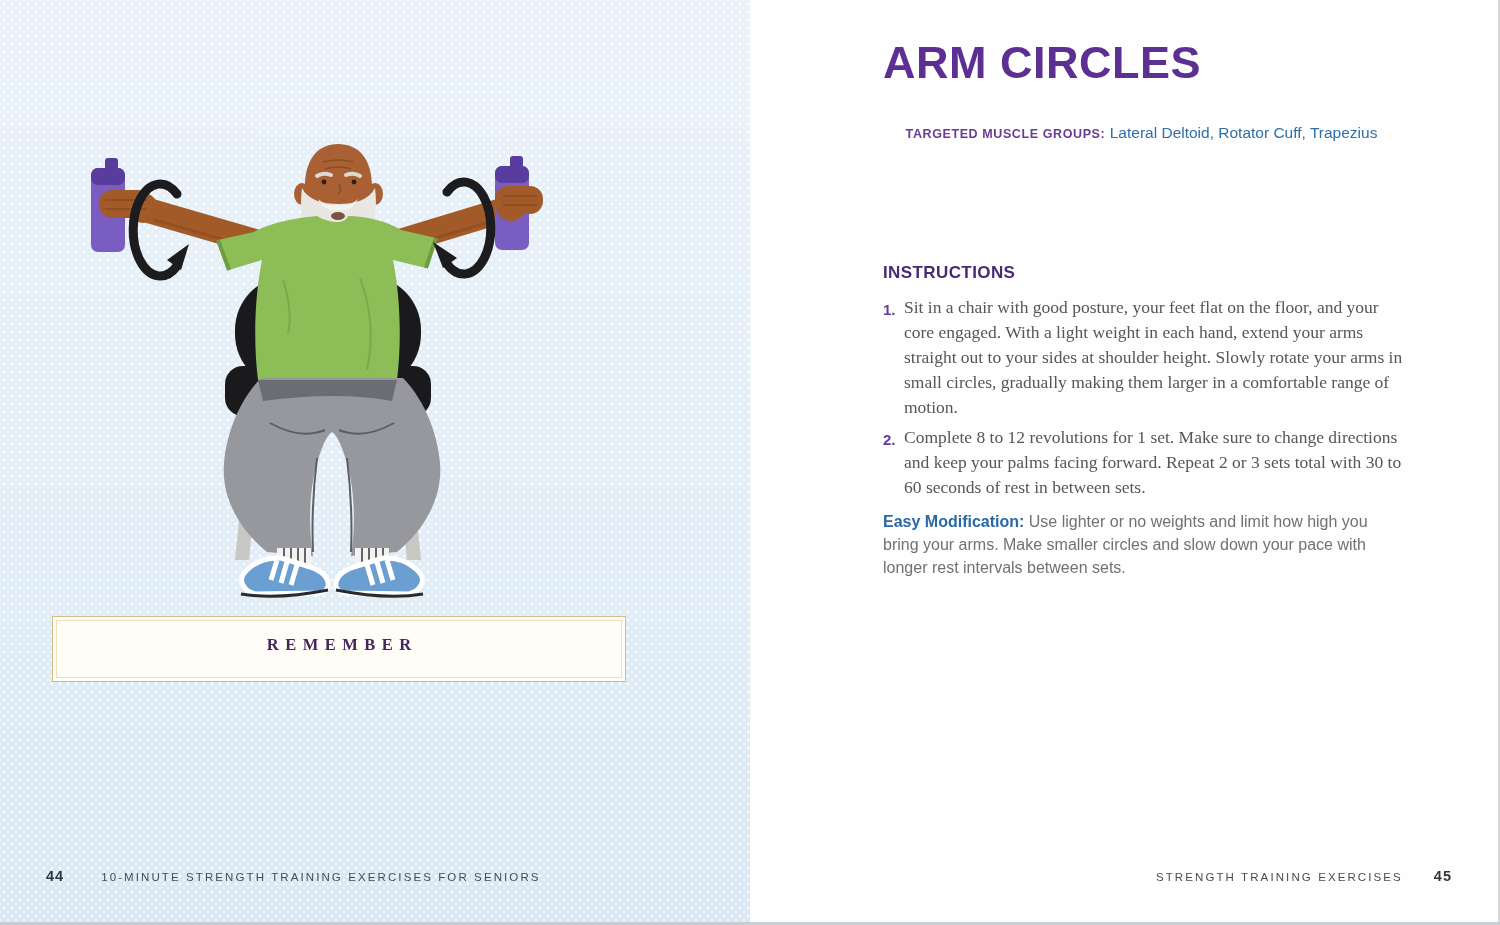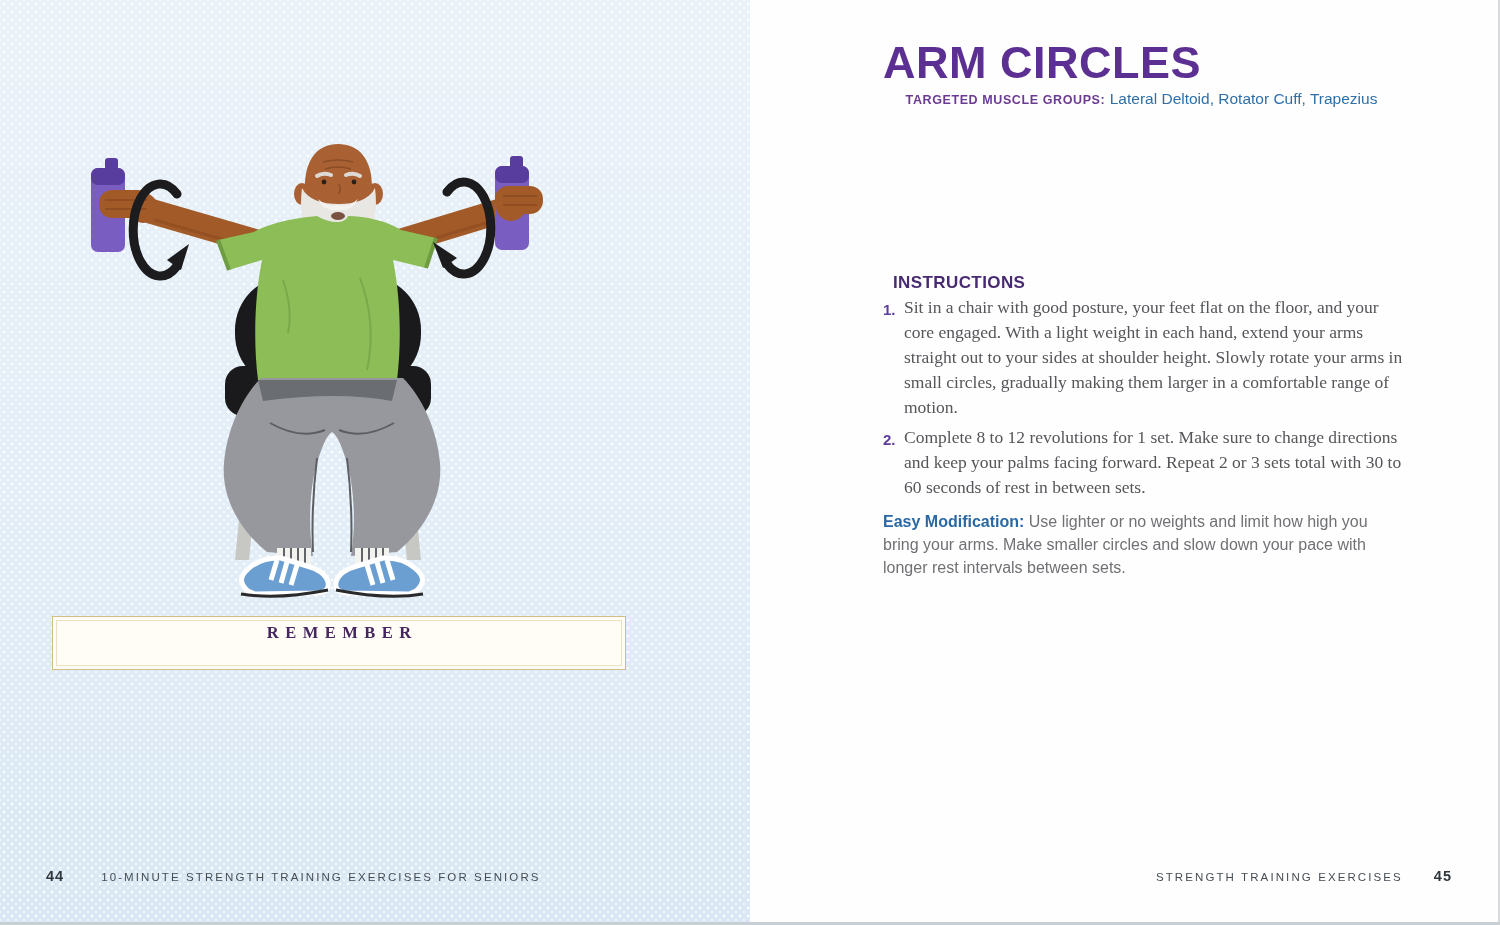--- a/index.html
+++ b/index.html
@@ -23,26 +23,26 @@
     background:#fefefe;border-right:2px solid #d5d9db;box-sizing:border-box;
   }
   .bottom-edge{position:absolute;left:0;bottom:0;width:1500px;height:3px;background:#c8cfd4;}
 
   
   .exercise-title{
     position:absolute;left:133px;top:38px;width:517px;margin:0;
     text-align:left;font-size:45px;line-height:50px;font-weight:bold;
     color:#5c2f92;letter-spacing:0.5px;
   }
-  .muscles{position:absolute;left:83px;top:90px;width:617px;text-align:center;white-space:nowrap;}
+  .muscles{position:absolute;left:83px;top:124px;width:617px;text-align:center;white-space:nowrap;}
   .muscles .lbl{font-size:12.5px;font-weight:bold;letter-spacing:0.6px;color:#6b3a92;}
   .muscles .val{font-size:15.5px;color:#2f6fa8;}
   .intro{position:absolute;left:133px;top:148px;width:521px;font-size:16px;line-height:22.7px;color:#707175;}
   .instructions-heading{
-    position:absolute;left:133px;top:263px;margin:10px;
+    position:absolute;left:133px;top:263px;margin:0;
     font-size:17px;font-weight:bold;letter-spacing:0.4px;color:#472a70;
   }
   .item{
     position:absolute;left:133px;width:521px;
     font-family:"Liberation Serif", serif;font-size:17.5px;line-height:25px;color:#55565a;
   }
   .item .num{
     position:absolute;left:0;top:2px;
     font-family:"Liberation Sans", sans-serif;font-size:15px;font-weight:bold;color:#5f3d9e;
   }
@@ -60,21 +60,21 @@
   .footer .page-num{font-size:14.5px;font-weight:bold;letter-spacing:1px;color:#30373c;}
   .footer-left .page-num{margin-right:37px;}
   .footer-right .page-num{margin-left:31px;}
 
   
   .illustration{position:absolute;left:55px;top:128px;width:565px;height:478px;}
   .remember-box{
     position:absolute;left:52px;top:616px;width:574px;box-sizing:border-box;
     background:#fffdf6;border:1px solid #d3bd85;padding:3px;
   }
-  .remember-inner{border:1px solid #ece1bf;padding:2px 16px 14px;}
+  .remember-inner{border:1px solid #ece1bf;padding:14px 16px 14px;}
   .remember-title{
     margin:0 0 8px;text-align:center;
     font-family:"Liberation Serif", serif;font-size:16.5px;font-weight:bold;
     letter-spacing:6.5px;padding-left:6.5px;color:#45265e;
   }
   .remember-text{font-size:16px;line-height:21px;color:#6e6f73;}
 </style>
 </head>
 <body>
 

